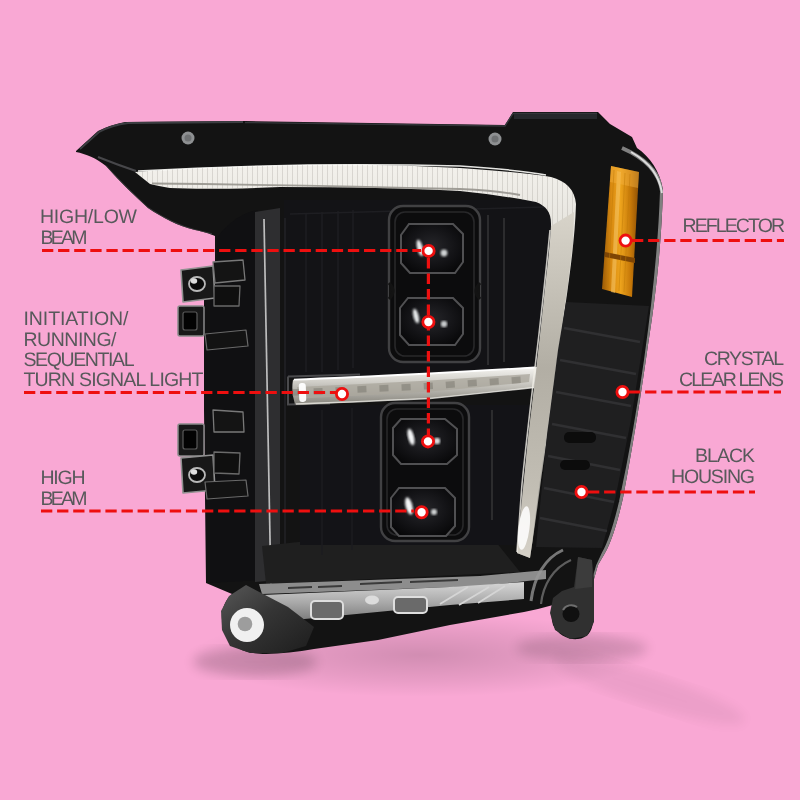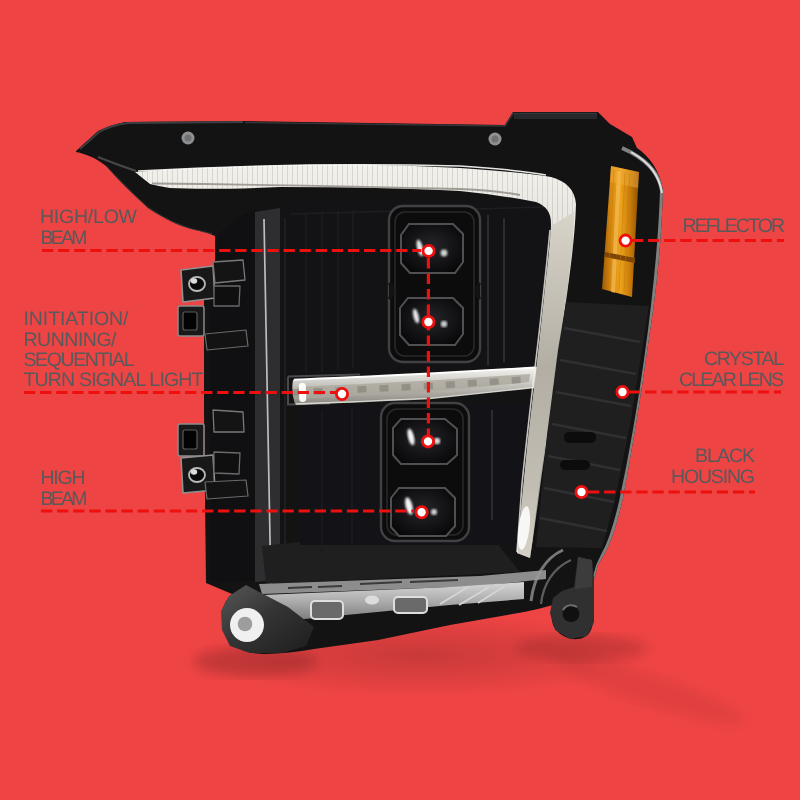--- a/index.html
+++ b/index.html
@@ -1,16 +1,16 @@
 <!DOCTYPE html>
 <html><head>
 <meta charset="utf-8">
 <style>
 html,body{margin:0;padding:0;background:#fff;}
-#stage{position:relative;width:800px;height:800px;background:#ef4444;overflow:hidden;
+#stage{position:relative;width:800px;height:800px;background:#f9a8d4;overflow:hidden;
 font-family:"Liberation Sans", sans-serif; -webkit-font-smoothing:antialiased; text-rendering:geometricPrecision;}
 svg{position:absolute;left:0;top:0;}
 </style>
 </head>
 <body>
 <div id="stage">
 <svg width="800" height="800" viewBox="0 0 800 800">
 <defs>
 <radialGradient id="shadow1" cx="50%" cy="50%" r="50%">
  <stop offset="0%" stop-color="#000" stop-opacity="0.16"></stop>

